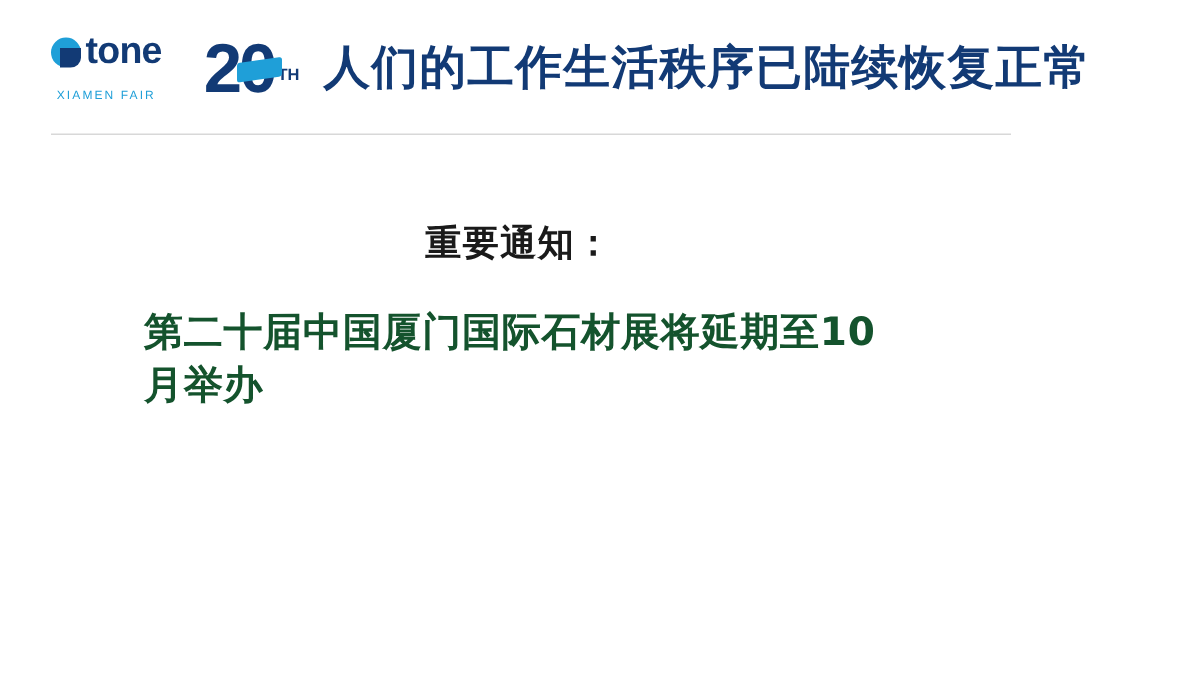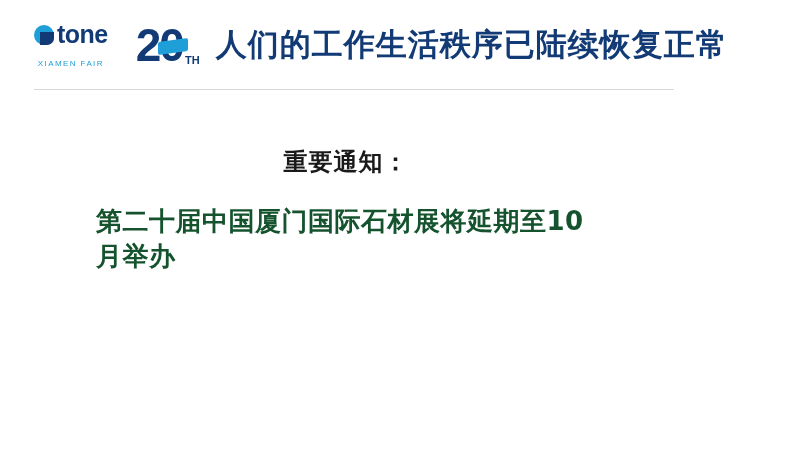--- a/index.html
+++ b/index.html
@@ -123,21 +123,21 @@
     background: #1f9fd8;
     transform: skewY(-8deg);
     border-radius: 2px;
   }
   .anniv-th {
     font-family: "Liberation Sans", sans-serif;
     font-size: 11px;
     font-weight: bold;
     color: #123a75;
     margin-left: 2px;
-    margin-bottom: 0;
+    margin-bottom: 10px;
   }
 
   .header-title {
     font-family: "DejaVu Sans", sans-serif;
     font-weight: bold;
     font-size: 31px;
     color: #123a75;
     letter-spacing: 1px;
     white-space: nowrap;
   }

